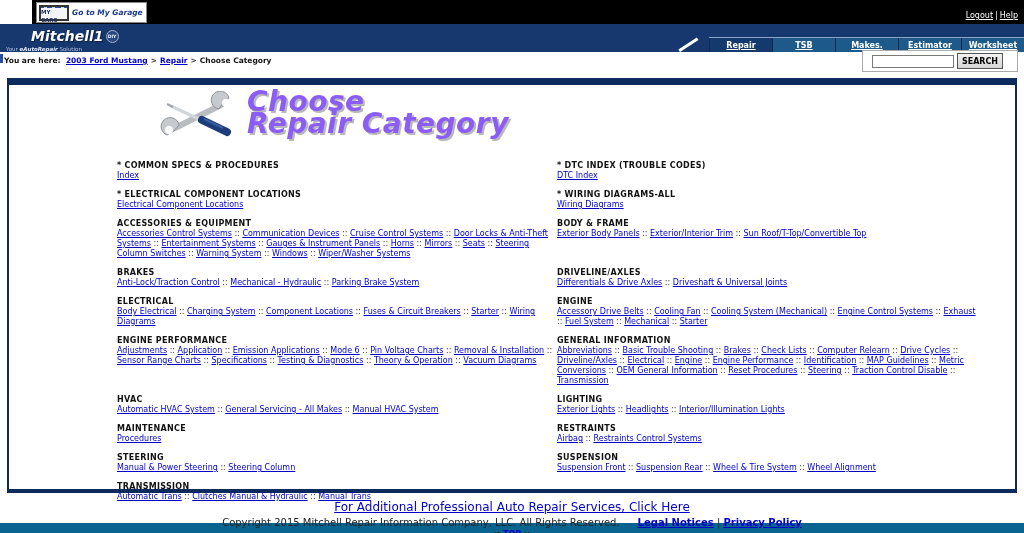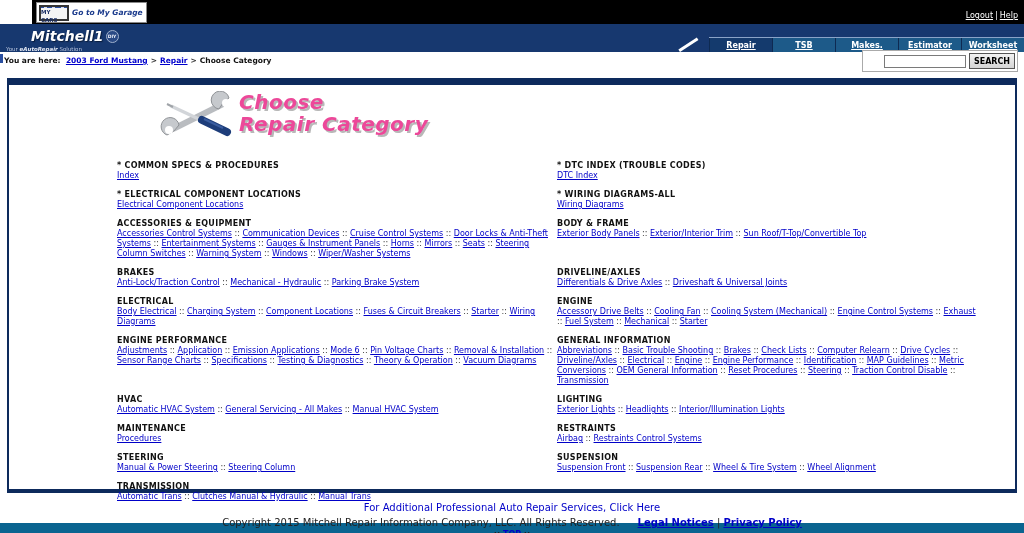--- a/index.html
+++ b/index.html
@@ -43,45 +43,45 @@
   .crumb-row { height:18px; background:#fff; position:relative; padding:4px 0 0 4px; font-size:7.5px; }
   .crumb-row .mark { position:absolute; left:0; top:2px; width:3px; height:9px; background:#2a4fa0; }
   .crumb-label { font-weight:bold; color:#111; }
   .crumb-row a { color:#0000cc; font-weight:bold; text-decoration:underline; cursor:pointer; margin:0 3px; }
   .crumb-sep { color:#333; font-weight:bold; }
   .crumb-cur { color:#111; font-weight:bold; margin-left:3px; }
 
   
   .search-panel { position:absolute; right:6px; top:50px; width:156px; height:22px; background:#fff;
                   border:1px solid #aaa; display:flex; align-items:center; justify-content:flex-end;
-                  padding-right:2px; z-index:5; }
+                  padding-right:14px; z-index:5; }
   .search-input { width:82px; height:13px; border:1px solid #7a7a7a; font-size:8px; padding:0 2px; margin-right:3px; }
   .search-btn { width:46px; height:16px; background:linear-gradient(#f2f2f2,#d4d4d4); border:1px solid #555;
                 font-size:8px; font-weight:bold; color:#000; cursor:pointer;
                 font-family:"DejaVu Sans","Liberation Sans",sans-serif; }
 
   
   .spacer { height:8px; background:#fff; }
   .content { margin:0 7px; height:415px; background:#fff;
              border:2px solid #0d2a5c; border-top-width:7px; border-bottom-width:4px; }
   .title-wrap { margin:6px 0 0 148px; display:flex; align-items:flex-start; }
   .tools-icon { width:82px; height:48px; flex:none; }
-  .page-title { color:#ec4899; font-size:20px; font-weight:bold; font-style:italic;
+  .page-title { margin-left:8px; color:#8b5cf6; font-size:28px; font-weight:bold; font-style:italic;
                 line-height:22px; text-shadow:2px 2px 0 #b8b8b8; letter-spacing:0.5px; }
 
   .cat-grid { margin:22px 0 0 108px; display:grid; grid-template-columns:440px 420px; row-gap:9px; }
   .cat-section { font-size:8px; }
   .cat-heading { font-size:8px; font-weight:bold; color:#111; line-height:10px; letter-spacing:0.3px; }
   .cat-links { line-height:10px; color:#333; }
   .cat-links a { color:#0000c8; text-decoration:underline; cursor:pointer; }
   .cat-links .lsep { color:#333; }
 
   
   .footer { height:30px; background:#fff; text-align:center; padding-top:3px; }
-  .footer-promo { font-size:10px; color:#0000c8; cursor:pointer; }
+  .footer-promo { font-size:12px; color:#0000c8; text-decoration:underline; cursor:pointer; }
   .footer-copy { font-size:10px; color:#222; margin-top:2px; }
   .footer-copy a { color:#0000c8; text-decoration:underline; cursor:pointer; font-weight:bold; }
   .footer-copy .gap { display:inline-block; width:18px; }
   .footer-top { font-size:8px; font-weight:bold; margin-top:2px; color:#222; }
   .footer-top a { color:#0000c8; text-decoration:underline; cursor:pointer; }
   .teal-bar { height:11px; background:#0a6490; }
 </style>
 </head>
 <body>
 

